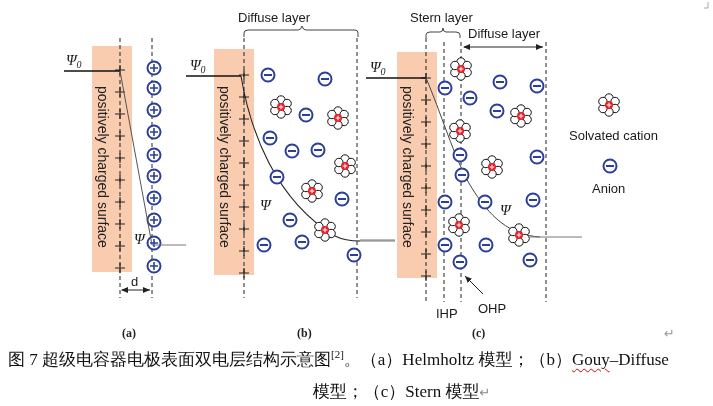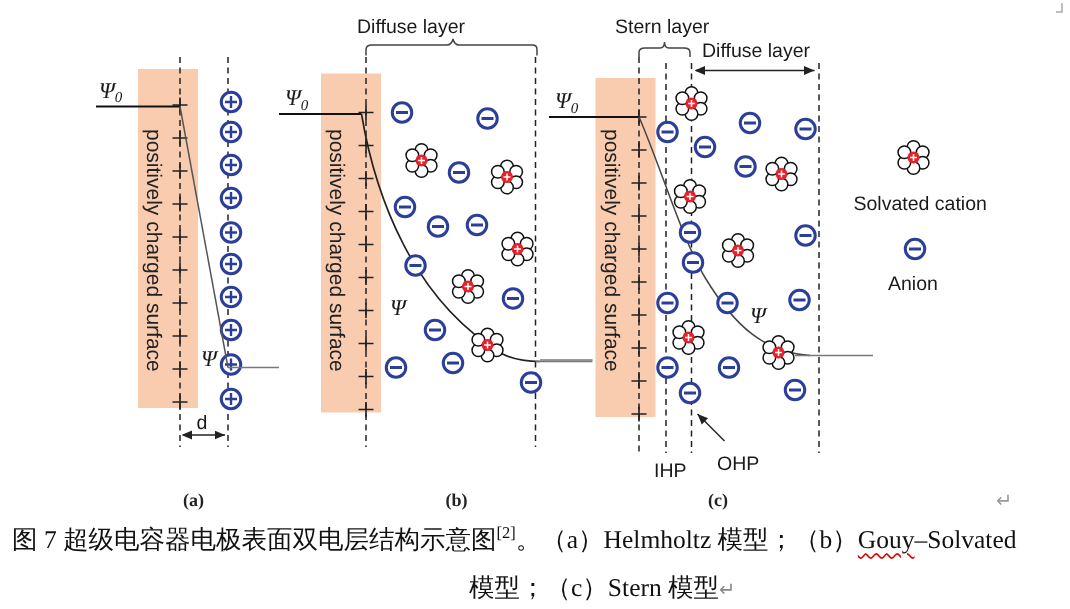--- a/index.html
+++ b/index.html
@@ -195,14 +195,14 @@
     <use href="#cation" x="609" y="105"></use>
     <text class="lbl" x="569" y="140">Solvated cation</text>
     <use href="#anion" x="610" y="166"></use>
     <text class="lbl" x="592" y="193">Anion</text>
   </g>
 
   <path d="M708 2 V8 H704" fill="none" stroke="#aaa" stroke-width="1"></path>
   <text x="664" y="338" fill="#999" font-size="13" font-family="DejaVu Sans, sans-serif">↵</text>
 </svg>
 
-<div class="caption cap1"><span>图 7 超级电容器电极表面双电层结构示意图</span><span class="sup">[2]</span><span>。（a）Helmholtz 模型；（b）</span><span class="squig">Gouy</span><span>–Solvated</span></div>
+<div class="caption cap1"><span>图 7 超级电容器电极表面双电层结构示意图</span><span class="sup">[2]</span><span>。（a）Helmholtz 模型；（b）</span><span class="squig">Gouy</span><span>–Diffuse</span></div>
 <div class="caption cap2"><span>模型；（c）Stern 模型</span><span class="ret">↵</span></div>
 
 </body></html>

